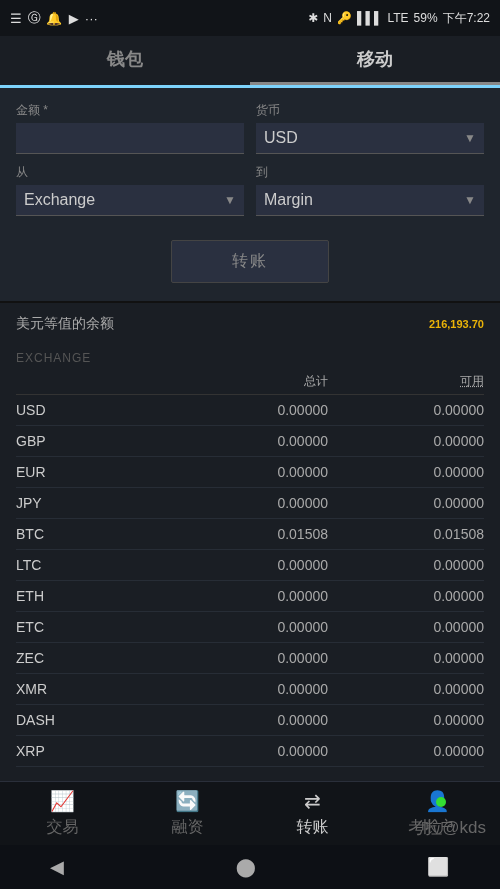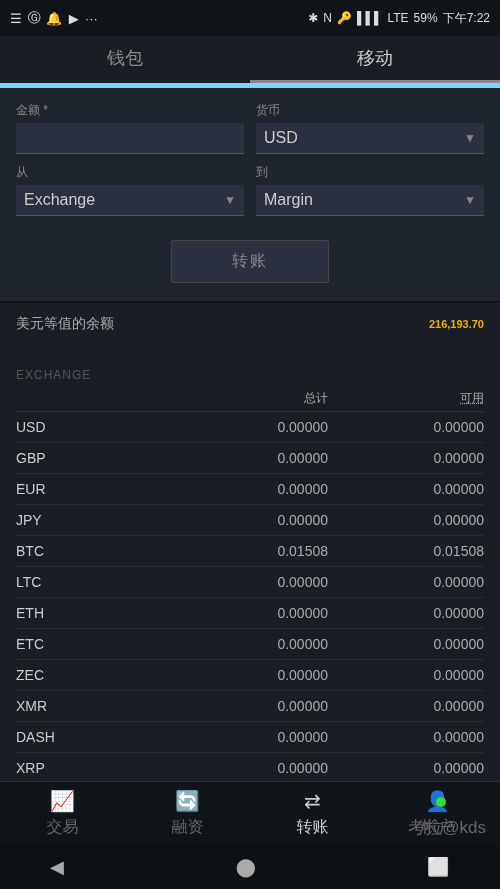--- a/index.html
+++ b/index.html
@@ -27,21 +27,22 @@
     }
     .status-left { display: flex; align-items: center; gap: 6px; }
     .status-right { display: flex; align-items: center; gap: 5px; font-size: 12px; }
 
     
     .top-tabs {
       display: flex;
       width: 500px;
       height: 52px;
       background: #1a1e24;
-      border-bottom: 5px solid #7dd3fc;
+      border-bottom: 3px solid #7dd3fc;
+      font-weight: bold;
     }
     .top-tab {
       flex: 1;
       display: flex;
       align-items: center;
       justify-content: center;
       font-size: 18px;
       color: #888;
       cursor: pointer;
       border-bottom: 3px solid transparent;
@@ -119,21 +120,21 @@
     
     .balance-section {
       background: #1a1e24;
       border-top: 2px solid #111;
       padding: 12px 16px 8px 16px;
     }
     .balance-row {
       display: flex;
       justify-content: space-between;
       align-items: center;
-      margin-bottom: 21px;
+      margin-bottom: 4px;
     }
     .balance-label {
       font-size: 14px;
       color: #aaa;
     }
     .balance-value {
       font-size: 11px;
       color: #eab308;
       font-weight: bold;
     }

